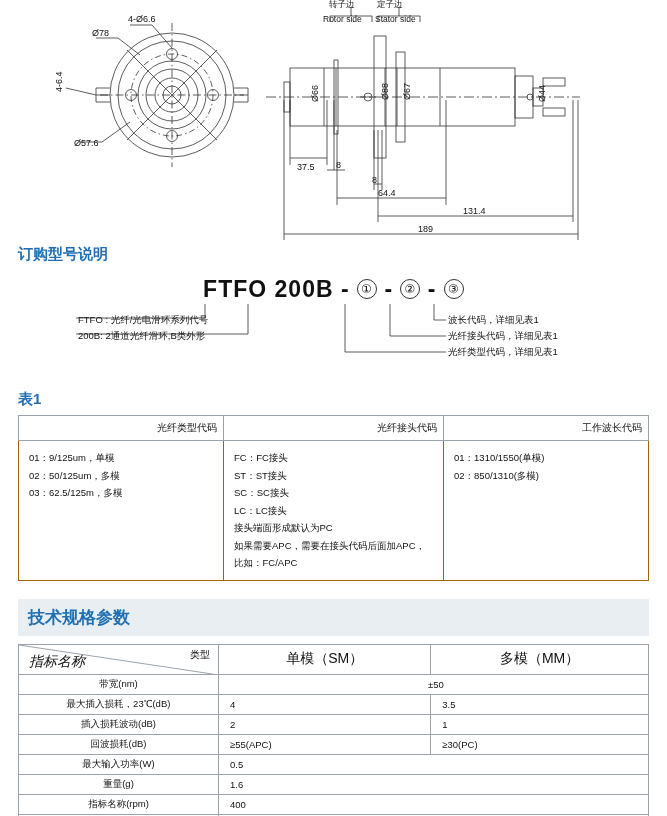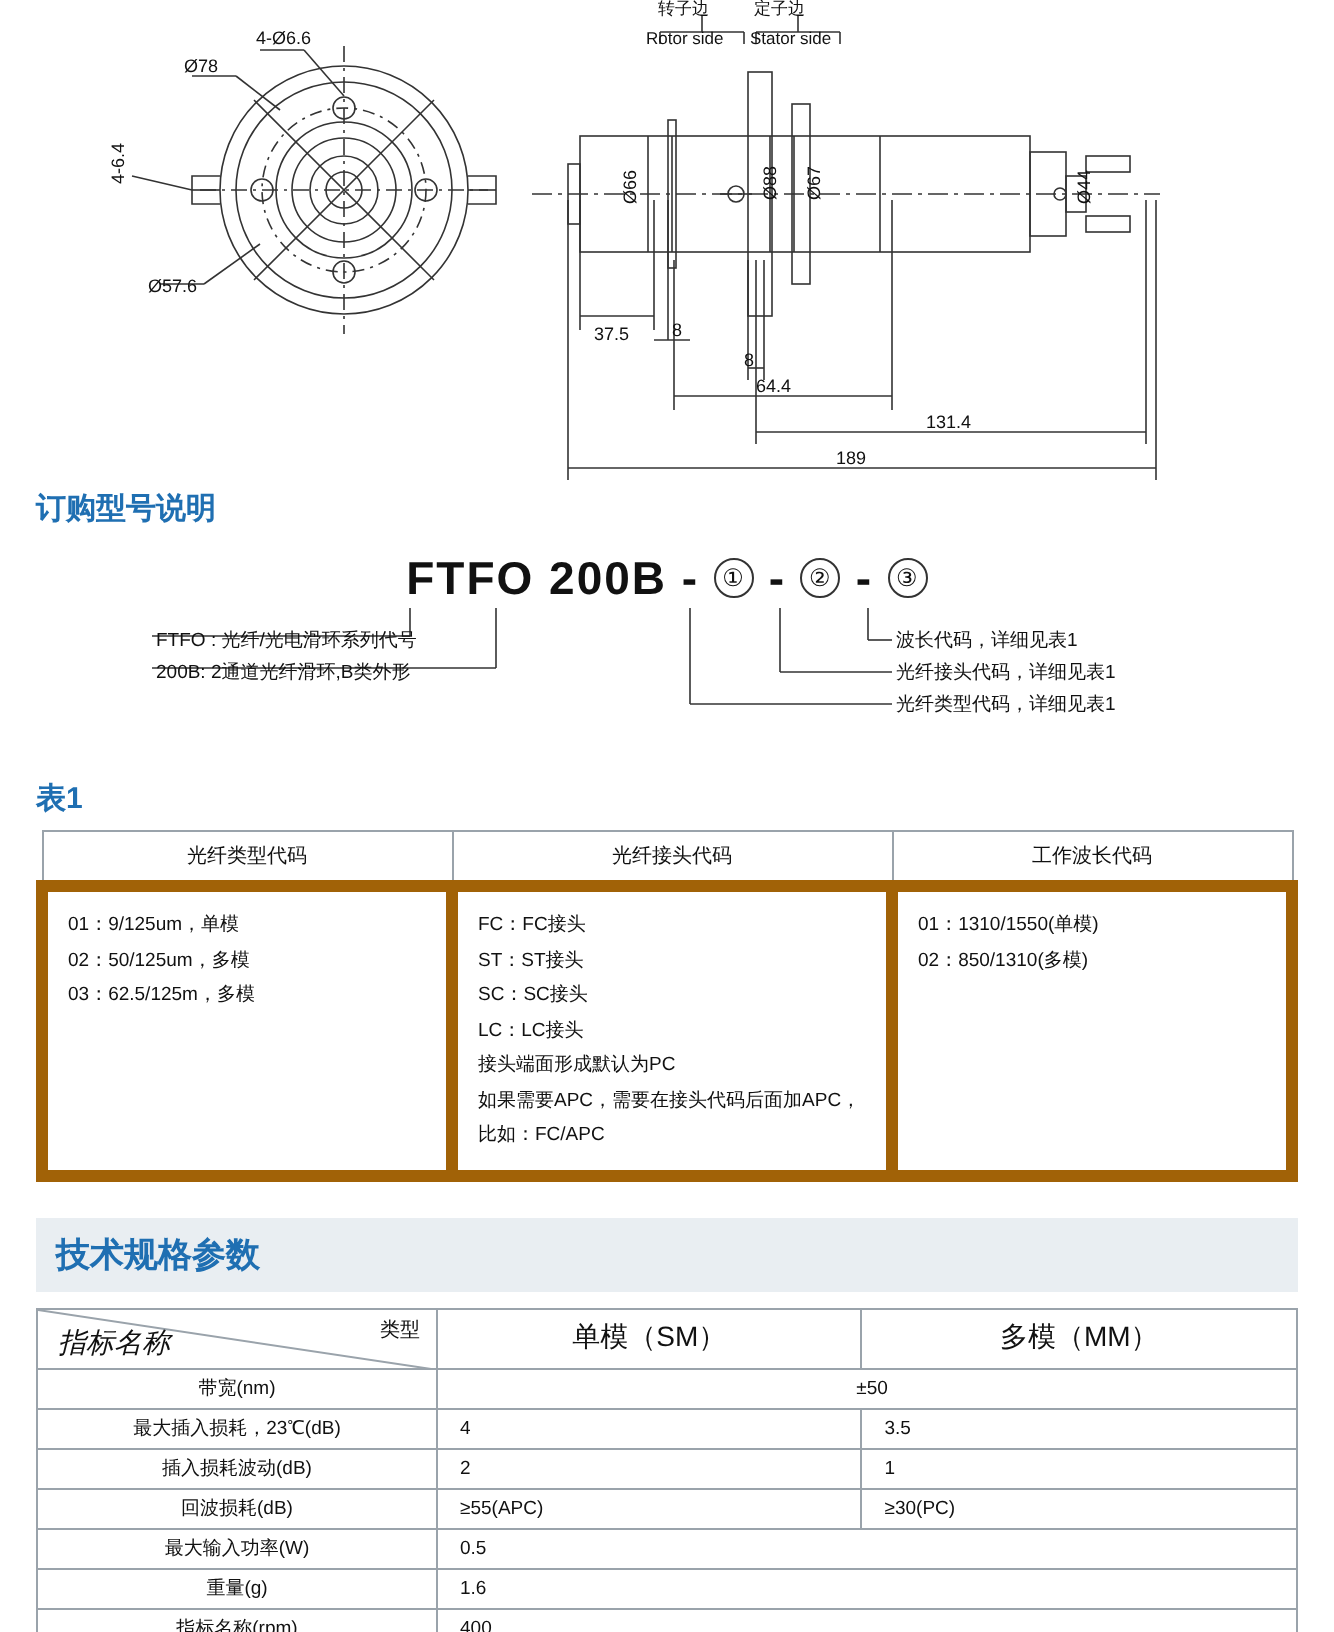--- a/index.html
+++ b/index.html
@@ -76,25 +76,25 @@
     width: 631px;
     border-collapse: collapse;
     font-size: 9.5px;
     color: #111;
   }
   table.t1 th {
     border: 1px solid #9aa3ab;
     background: #ffffff;
     font-weight: normal;
     padding: 5px 6px;
-    text-align: center;
+    text-align: right;
     font-size: 10px;
   }
   table.t1 td {
-    border: 6px solid #a16207;
+    border: 1px solid #a16207;
     padding: 8px 10px;
     vertical-align: top;
     line-height: 1.85;
   }
 
   
   .spec-bar {
     margin: 0 18px;
     background: #e9eef2;
     color: #1f6fb2;

